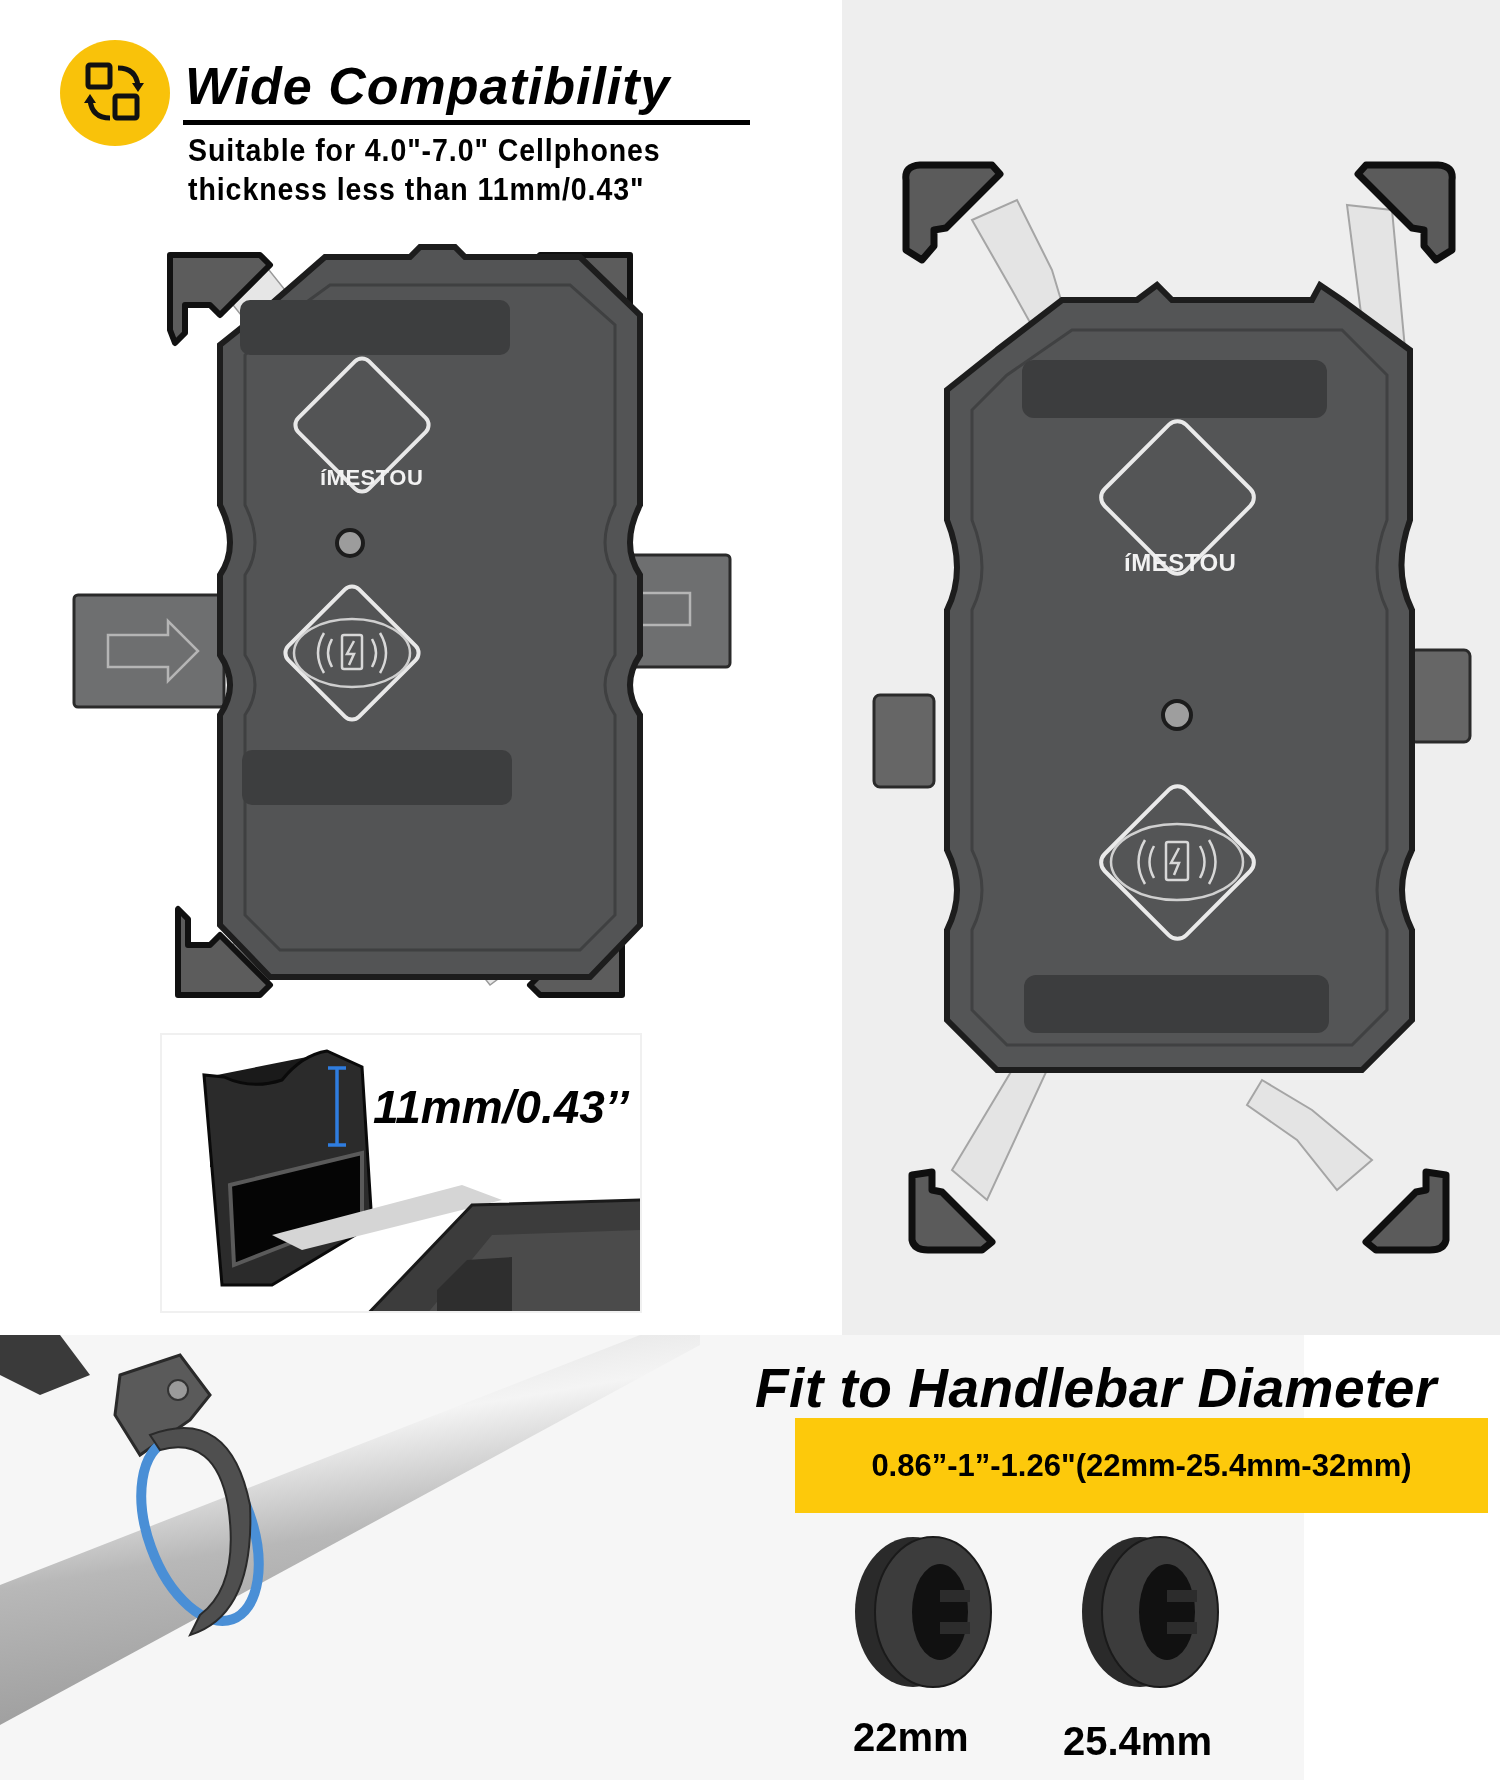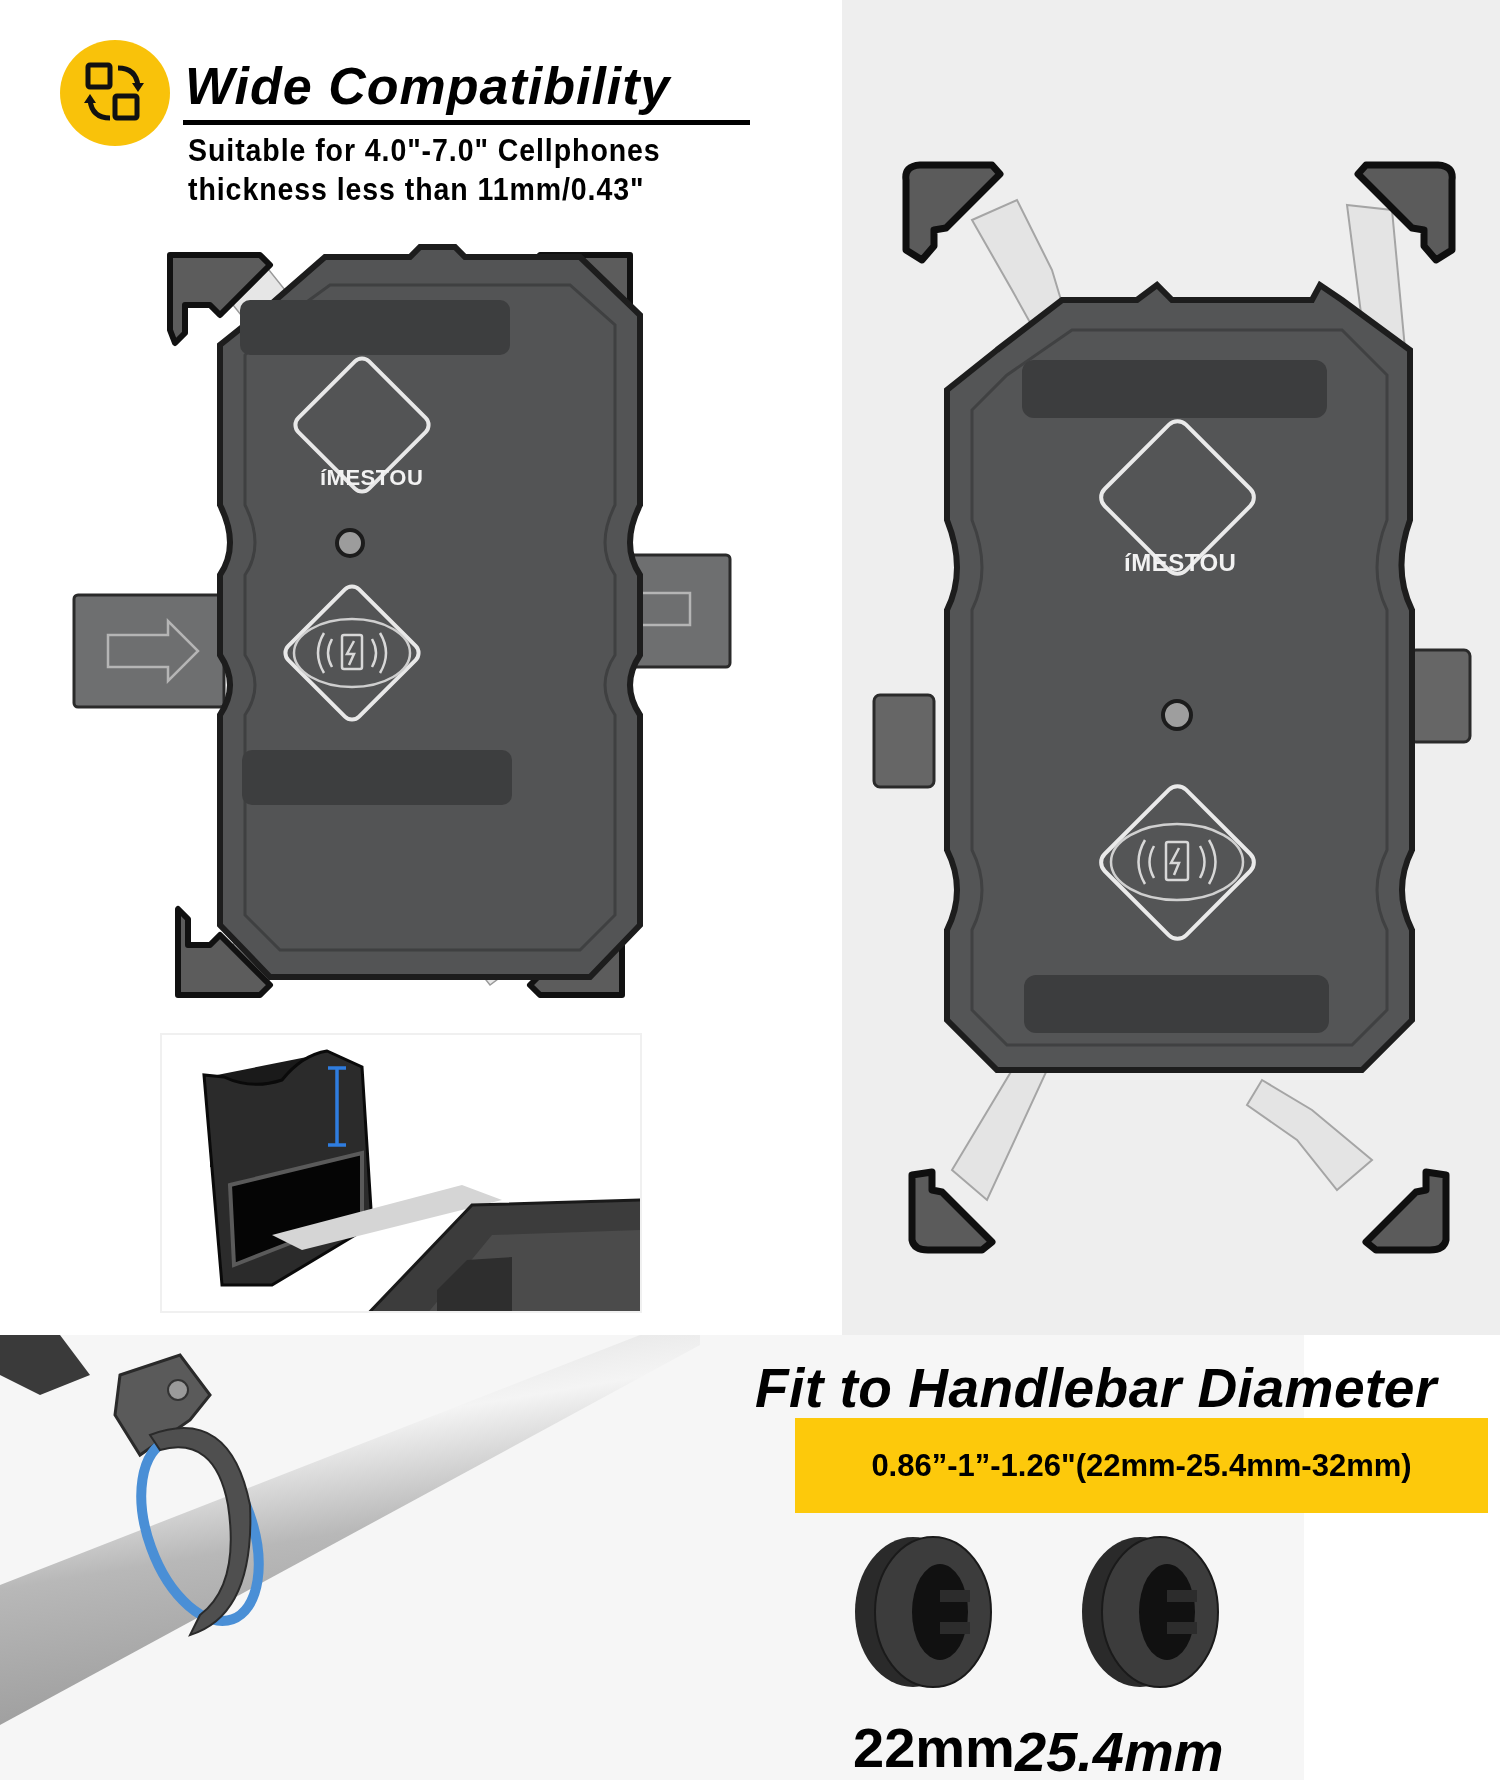--- a/index.html
+++ b/index.html
@@ -16,21 +16,21 @@
   .sub1{top:133px;}
   .sub2{top:172px;}
 
   .holder-svg{position:absolute;}
   .thick-box{left:160px;top:1033px;width:482px;height:280px;background:#fff;border:2px solid #f0f0f0;overflow:hidden;}
   .thick-label{left:373px;top:1080px;font-size:46px;font-weight:bold;font-style:italic;color:#000;white-space:nowrap;}
 
   .fit-title{left:755px;top:1356px;font-size:55px;font-weight:bold;font-style:italic;color:#000;white-space:nowrap;letter-spacing:0.5px;}
   .band{left:795px;top:1418px;width:693px;height:95px;background:#fdc90b;}
   .band-text{left:0;top:0;width:100%;height:100%;display:flex;align-items:center;justify-content:center;font-size:31px;font-weight:bold;color:#000;white-space:nowrap;}
-  .ring-label{font-size:56px;font-weight:bold;color:#000;white-space:nowrap;}
+  .ring-label{font-size:40px;font-weight:bold;color:#000;white-space:nowrap;}
 </style>
 </head>
 <body>
 
 <div class="abs" id="left-panel">
 
   <div class="abs icon-circle">
     <svg width="110" height="106" viewBox="0 0 110 106">
       <rect x="28" y="25" width="22" height="22" rx="2" fill="none" stroke="#111" stroke-width="5"></rect>
       <rect x="55" y="56" width="22" height="22" rx="2" fill="none" stroke="#111" stroke-width="5"></rect>
@@ -100,20 +100,21 @@
       <path d="M68 150 L200 118 L200 180 L72 230 Z" fill="#050505" stroke="#5a5a5a" stroke-width="4"></path>
       <path d="M110 200 L300 150 L340 165 L140 215 Z" fill="#d5d5d5"></path>
       <path d="M200 285 L310 170 L480 165 L480 285 Z" fill="#3c3c3c" stroke="#1a1a1a" stroke-width="3"></path>
       <path d="M260 285 L330 200 L480 195 L480 285 Z" fill="#4b4b4b"></path>
       <path d="M275 255 L305 225 L350 222 L350 285 L275 285 Z" fill="#2e2e2e"></path>
     </svg>
     <svg class="abs" style="left:162px;top:30px;" width="24" height="86" viewBox="0 0 24 86">
       <path d="M4 3 H22 M13 3 V80 M4 80 H22" stroke="#2f7de0" stroke-width="3.5" fill="none"></path>
     </svg>
   </div>
+  <div class="abs thick-label">11mm/0.43’’</div>
 </div>
 
 <div class="abs" id="right-panel">
   <svg class="holder-svg" style="left:0;top:150px;" width="658" height="1130" viewBox="0 0 658 1130">
 
     <g fill="#e4e4e4" stroke="#a5a5a5" stroke-width="2">
       <path d="M130 70 L175 50 L210 120 L225 170 L195 185 L170 140 Z"></path>
       <path d="M505 55 L550 60 L565 220 L520 320 L490 305 L525 210 Z"></path>
       <path d="M110 1020 L145 1050 L205 920 L225 860 L195 845 L170 920 Z"></path>
       <path d="M495 1040 L530 1010 L470 960 L420 930 L405 955 L455 990 Z"></path>
@@ -178,14 +179,14 @@
   </svg>
   <svg class="abs" style="left:1075px;top:195px;" width="152" height="165" viewBox="0 0 152 165">
     <ellipse cx="65" cy="82" rx="58" ry="75" fill="#2a2a2a"></ellipse>
     <ellipse cx="85" cy="82" rx="58" ry="75" fill="#3c3c3c" stroke="#1a1a1a" stroke-width="2"></ellipse>
     <ellipse cx="92" cy="82" rx="28" ry="48" fill="#111"></ellipse>
     <rect x="92" y="60" width="30" height="12" fill="#2c2c2c"></rect>
     <rect x="92" y="92" width="30" height="12" fill="#2c2c2c"></rect>
   </svg>
 
   <div class="abs ring-label" style="left:853px;top:380px;">22mm</div>
-  <div class="abs ring-label" style="left:1015px;top:384px;font-style:italic;">25.4mm</div>
+  <div class="abs ring-label" style="left:1063px;top:384px;">25.4mm</div>
 </div>
 
 </body></html>

